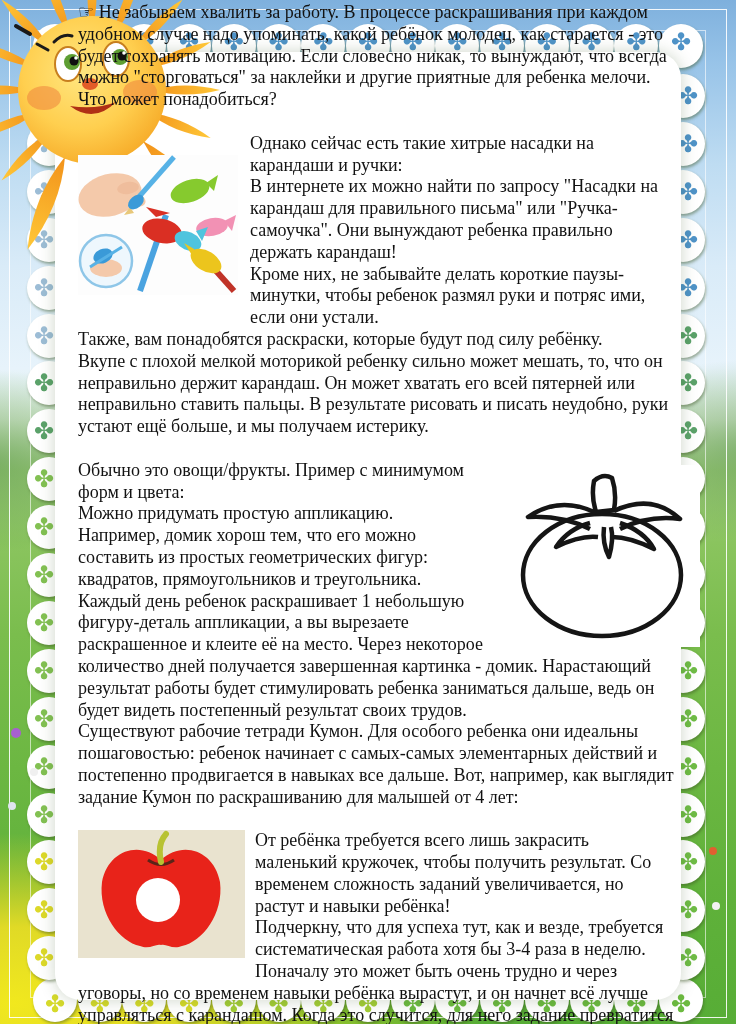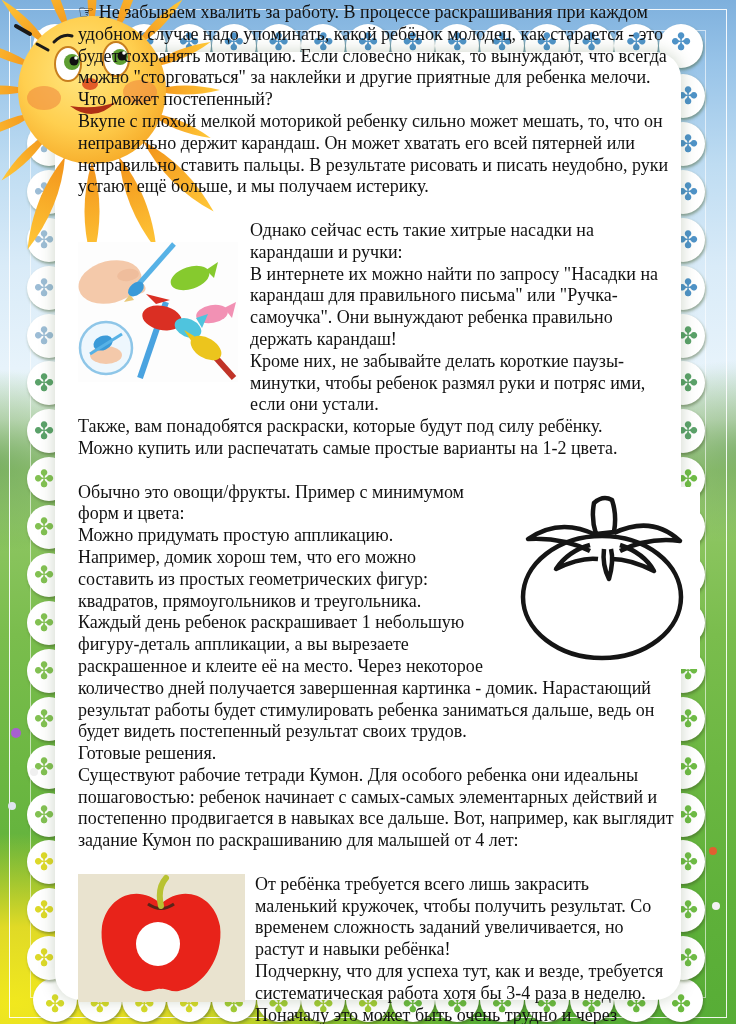--- a/index.html
+++ b/index.html
@@ -298,23 +298,21 @@
       <path d="M70,64 q9,-9 18,-6" stroke="#1a1a1a" stroke-width="3" fill="none" stroke-linecap="round"></path>
       <path d="M64,72 l-11,-6" stroke="#1a1a1a" stroke-width="3" fill="none" stroke-linecap="round"></path>
       <path d="M46,56 l-14,-8" stroke="#1a1a1a" stroke-width="4" fill="none" stroke-linecap="round"></path>
     </g>
     <ellipse cx="106" cy="106" rx="8" ry="6" fill="#e25b28"></ellipse>
     <path d="M86,128 Q110,146 132,124 Q112,132 86,128 Z" fill="#b03015"></path>
   </svg>
 
   <div class="content">
     <div class="para"><span>☞ Не забываем хвалить за работу. В процессе раскрашивания при каждом удобном случае надо упоминать, какой ребёнок молодец, как старается - это будет сохранять мотивацию. Если словесно никак, то вынуждают, что всегда можно "сторговаться" за наклейки и другие приятные для ребенка мелочи.</span></div>
-    <div class="para"><span>Что может постепенный?</span></div>
-    <div class="para"><span>Вкупе с плохой мелкой моторикой ребенку сильно может мешать, то, что он неправильно держит карандаш. Он может хватать его всей пятерней или неправильно ставить пальцы. В результате рисовать и писать неудобно, руки устают ещё больше, и мы получаем истерику.</span></div>
-
+    <div class="para"><span>Что может понадобиться?</span></div>
     <div class="para pre">
       <span class="f-grip">
         <svg width="160" height="140" viewBox="0 0 160 140">
           <rect x="0" y="0" width="160" height="140" fill="#fdfdfd"></rect>
           <g>
             <ellipse cx="32" cy="40" rx="32" ry="21" fill="#f4c9aa" transform="rotate(-14 32 40)"></ellipse>
             <ellipse cx="56" cy="44" rx="12" ry="7" fill="#f4c9aa" transform="rotate(20 56 44)"></ellipse>
             <ellipse cx="50" cy="33" rx="11" ry="6" fill="#efbd9c" transform="rotate(-8 50 33)"></ellipse>
             <line x1="96" y1="2" x2="52" y2="52" stroke="#57b2e6" stroke-width="5"></line>
             <polygon points="52,52 46,60 56,58" fill="#e8c87a"></polygon>
@@ -340,21 +338,22 @@
             <ellipse cx="25" cy="101" rx="10" ry="7" fill="#3a9ad8" transform="rotate(-24 25 101)"></ellipse>
             <line x1="12" y1="112" x2="44" y2="92" stroke="#57b2e6" stroke-width="3"></line>
           </g>
         </svg>
       </span><span>Однако сейчас есть такие хитрые насадки на карандаши и ручки:
 В интернете их можно найти по запросу "Насадки на карандаш для правильного письма" или "Ручка-самоучка". Они вынуждают ребенка правильно держать карандаш!
 Кроме них, не забывайте делать короткие паузы-минутки, чтобы ребенок размял руки и потряс ими, если они устали.
 Также, вам понадобятся раскраски, которые будут под силу ребёнку.</span>
     </div>
 
-    <div class="para clear"><span>Можно купить или распечатать самые простые варианты на 1-2 цвета.</span></div>
+    <div class="para"><span>Вкупе с плохой мелкой моторикой ребенку сильно может мешать, то, что он неправильно держит карандаш. Он может хватать его всей пятерней или неправильно ставить пальцы. В результате рисовать и писать неудобно, руки устают ещё больше, и мы получаем истерику.</span></div>
+
 
     <div class="para pre">
       <span class="f-tomato">
         <svg width="198" height="182" viewBox="0 0 198 182">
           <rect x="0" y="0" width="198" height="182" fill="#ffffff"></rect>
           <g stroke="#151515" fill="#ffffff" stroke-width="4.5" stroke-linejoin="round">
             <ellipse cx="100" cy="110" rx="79" ry="61"></ellipse>
             <path d="M92,16 Q89,32 94,47 L112,45 Q115,28 110,13 Q101,8 92,16 Z"></path>
             <path d="M94,48 Q58,30 26,52 Q60,50 88,64" fill="none"></path>
             <path d="M112,46 Q150,28 178,54 Q146,50 118,64" fill="none"></path>
@@ -362,21 +361,20 @@
             <path d="M118,58 Q142,66 152,84 Q128,72 110,72" fill="none"></path>
             <path d="M102,62 Q100,78 107,92 Q112,74 109,62" fill="none"></path>
           </g>
         </svg>
       </span><span>Обычно это овощи/фрукты. Пример с минимумом форм и цвета:
 Можно придумать простую аппликацию.
 Например, домик хорош тем, что его можно составить из простых геометрических фигур: квадратов, прямоугольников и треугольника.
 Каждый день ребенок раскрашивает 1 небольшую фигуру-деталь аппликации, а вы вырезаете раскрашенное и клеите её на место. Через некоторое количество дней получается завершенная картинка - домик. Нарастающий результат работы будет стимулировать ребенка заниматься дальше, ведь он будет видеть постепенный результат своих трудов.</span>
     </div>
 
-    <div class="para clear"><span>Готовые решения.</span></div>
     <div class="para"><span>Существуют рабочие тетради Кумон. Для особого ребенка они идеальны пошаговостью: ребенок начинает с самых-самых элементарных действий и постепенно продвигается в навыках все дальше. Вот, например, как выглядит задание Кумон по раскрашиванию для малышей от 4 лет:</span></div>
 
     <div class="para pre">
       <span class="f-apple">
         <svg width="167" height="128" viewBox="0 0 167 128">
           <rect x="0" y="0" width="167" height="128" fill="#e9e3cf"></rect>
           <g>
             <path d="M83,30 C62,10 30,20 24,52 C20,84 42,112 62,116 C72,120 78,113 83,115 C88,113 94,120 104,116 C124,112 146,84 142,52 C136,20 104,10 83,30 Z" fill="#e8231a"></path>
             <path d="M70,30 Q83,39 96,30" stroke="#5a2418" stroke-width="3" fill="none"></path>
             <path d="M83,32 Q79,14 88,4" stroke="#b8c232" stroke-width="6" fill="none" stroke-linecap="round"></path>

